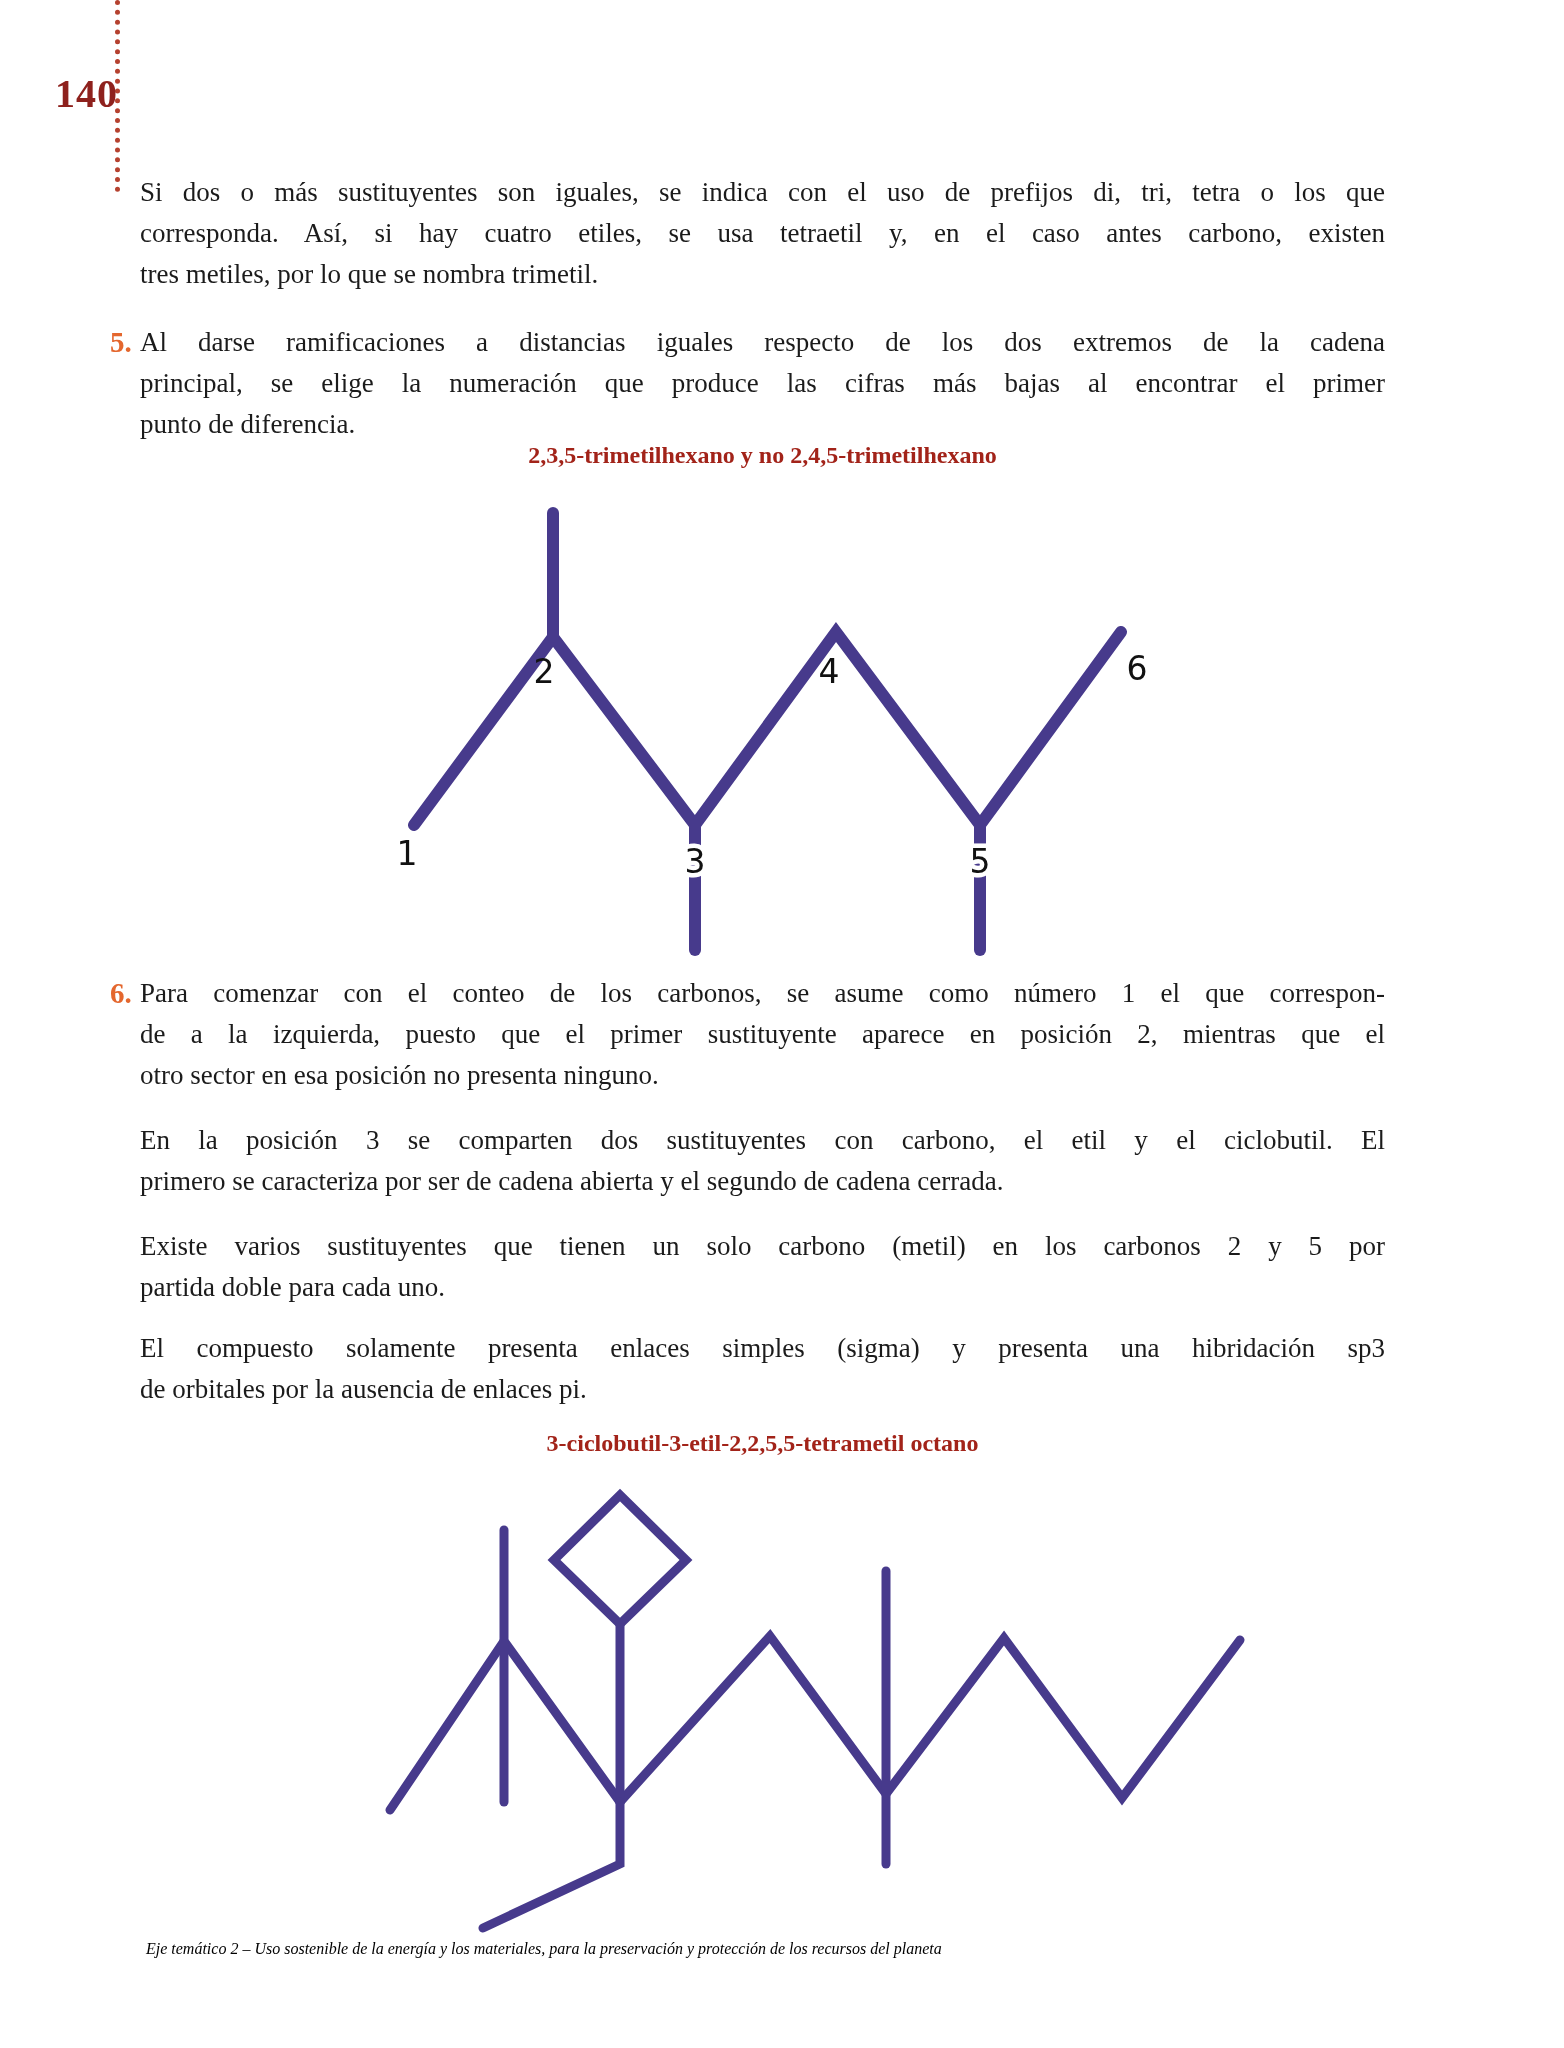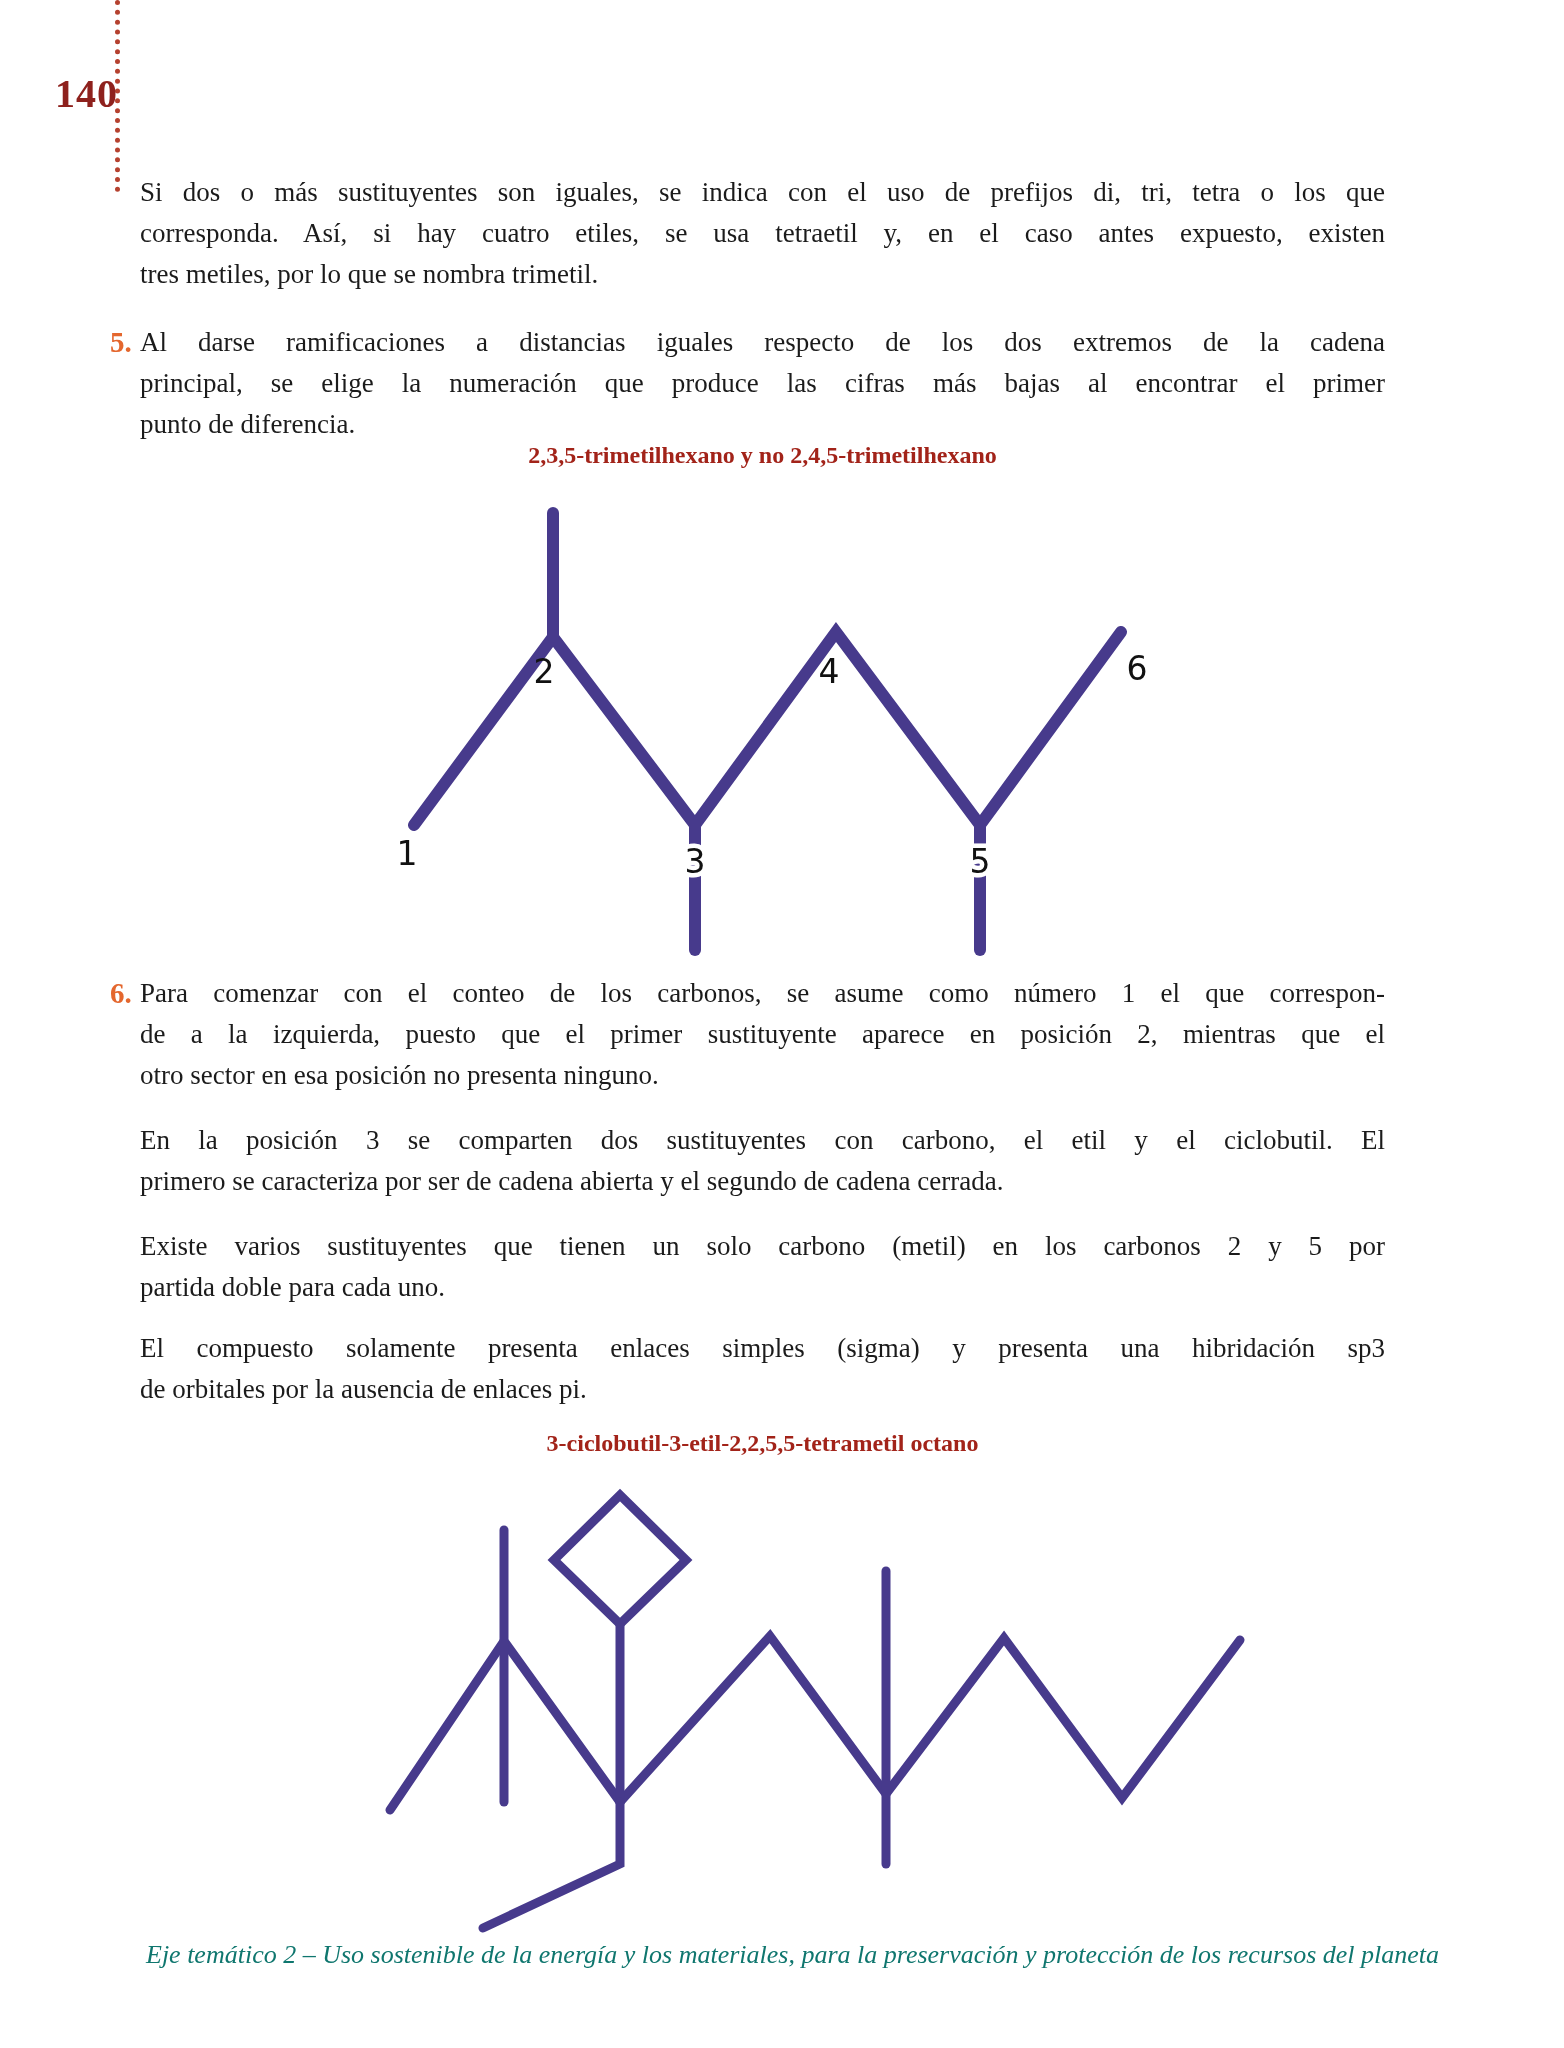--- a/index.html
+++ b/index.html
@@ -32,35 +32,35 @@
     font-size:24px;font-weight:bold;color:#a22319;
   }
   .structure-svg{position:absolute;}
   .carbon-label{
     font-family:"DejaVu Sans", sans-serif;font-size:33px;fill:#111111;
     text-anchor:middle;
   }
   .halo{stroke:#ffffff;stroke-width:9px;paint-order:stroke;}
   .footer{
     position:absolute;left:146px;top:1940px;
-    font-size:26px;font-style:italic;color:#0f766e;
+    font-size:16px;font-style:italic;color:#000000;
   }
 </style>
 </head>
 <body>
 
 <div class="page">
 
   <div class="dotted-rule"></div>
 
   <div class="page-number">140</div>
 
   <div class="block" style="top:172px">
       <div class="tline">Si dos o más sustituyentes son iguales, se indica con el uso de prefijos di, tri, tetra o los que</div>
-      <div class="tline">corresponda. Así, si hay cuatro etiles, se usa tetraetil y, en el caso antes expuesto, existen</div>
+      <div class="tline">corresponda. Así, si hay cuatro etiles, se usa tetraetil y, en el caso antes carbono, existen</div>
       <div class="tline last">tres metiles, por lo que se nombra trimetil.</div>
     </div>
 
   <div class="block item" style="top:322px">
     <span class="marker">5.</span>
     <div>
         <div class="tline">Al darse ramificaciones a distancias iguales respecto de los dos extremos de la cadena</div>
         <div class="tline">principal, se elige la numeración que produce las cifras más bajas al encontrar el primer</div>
         <div class="tline last">punto de diferencia.</div>
       </div>

